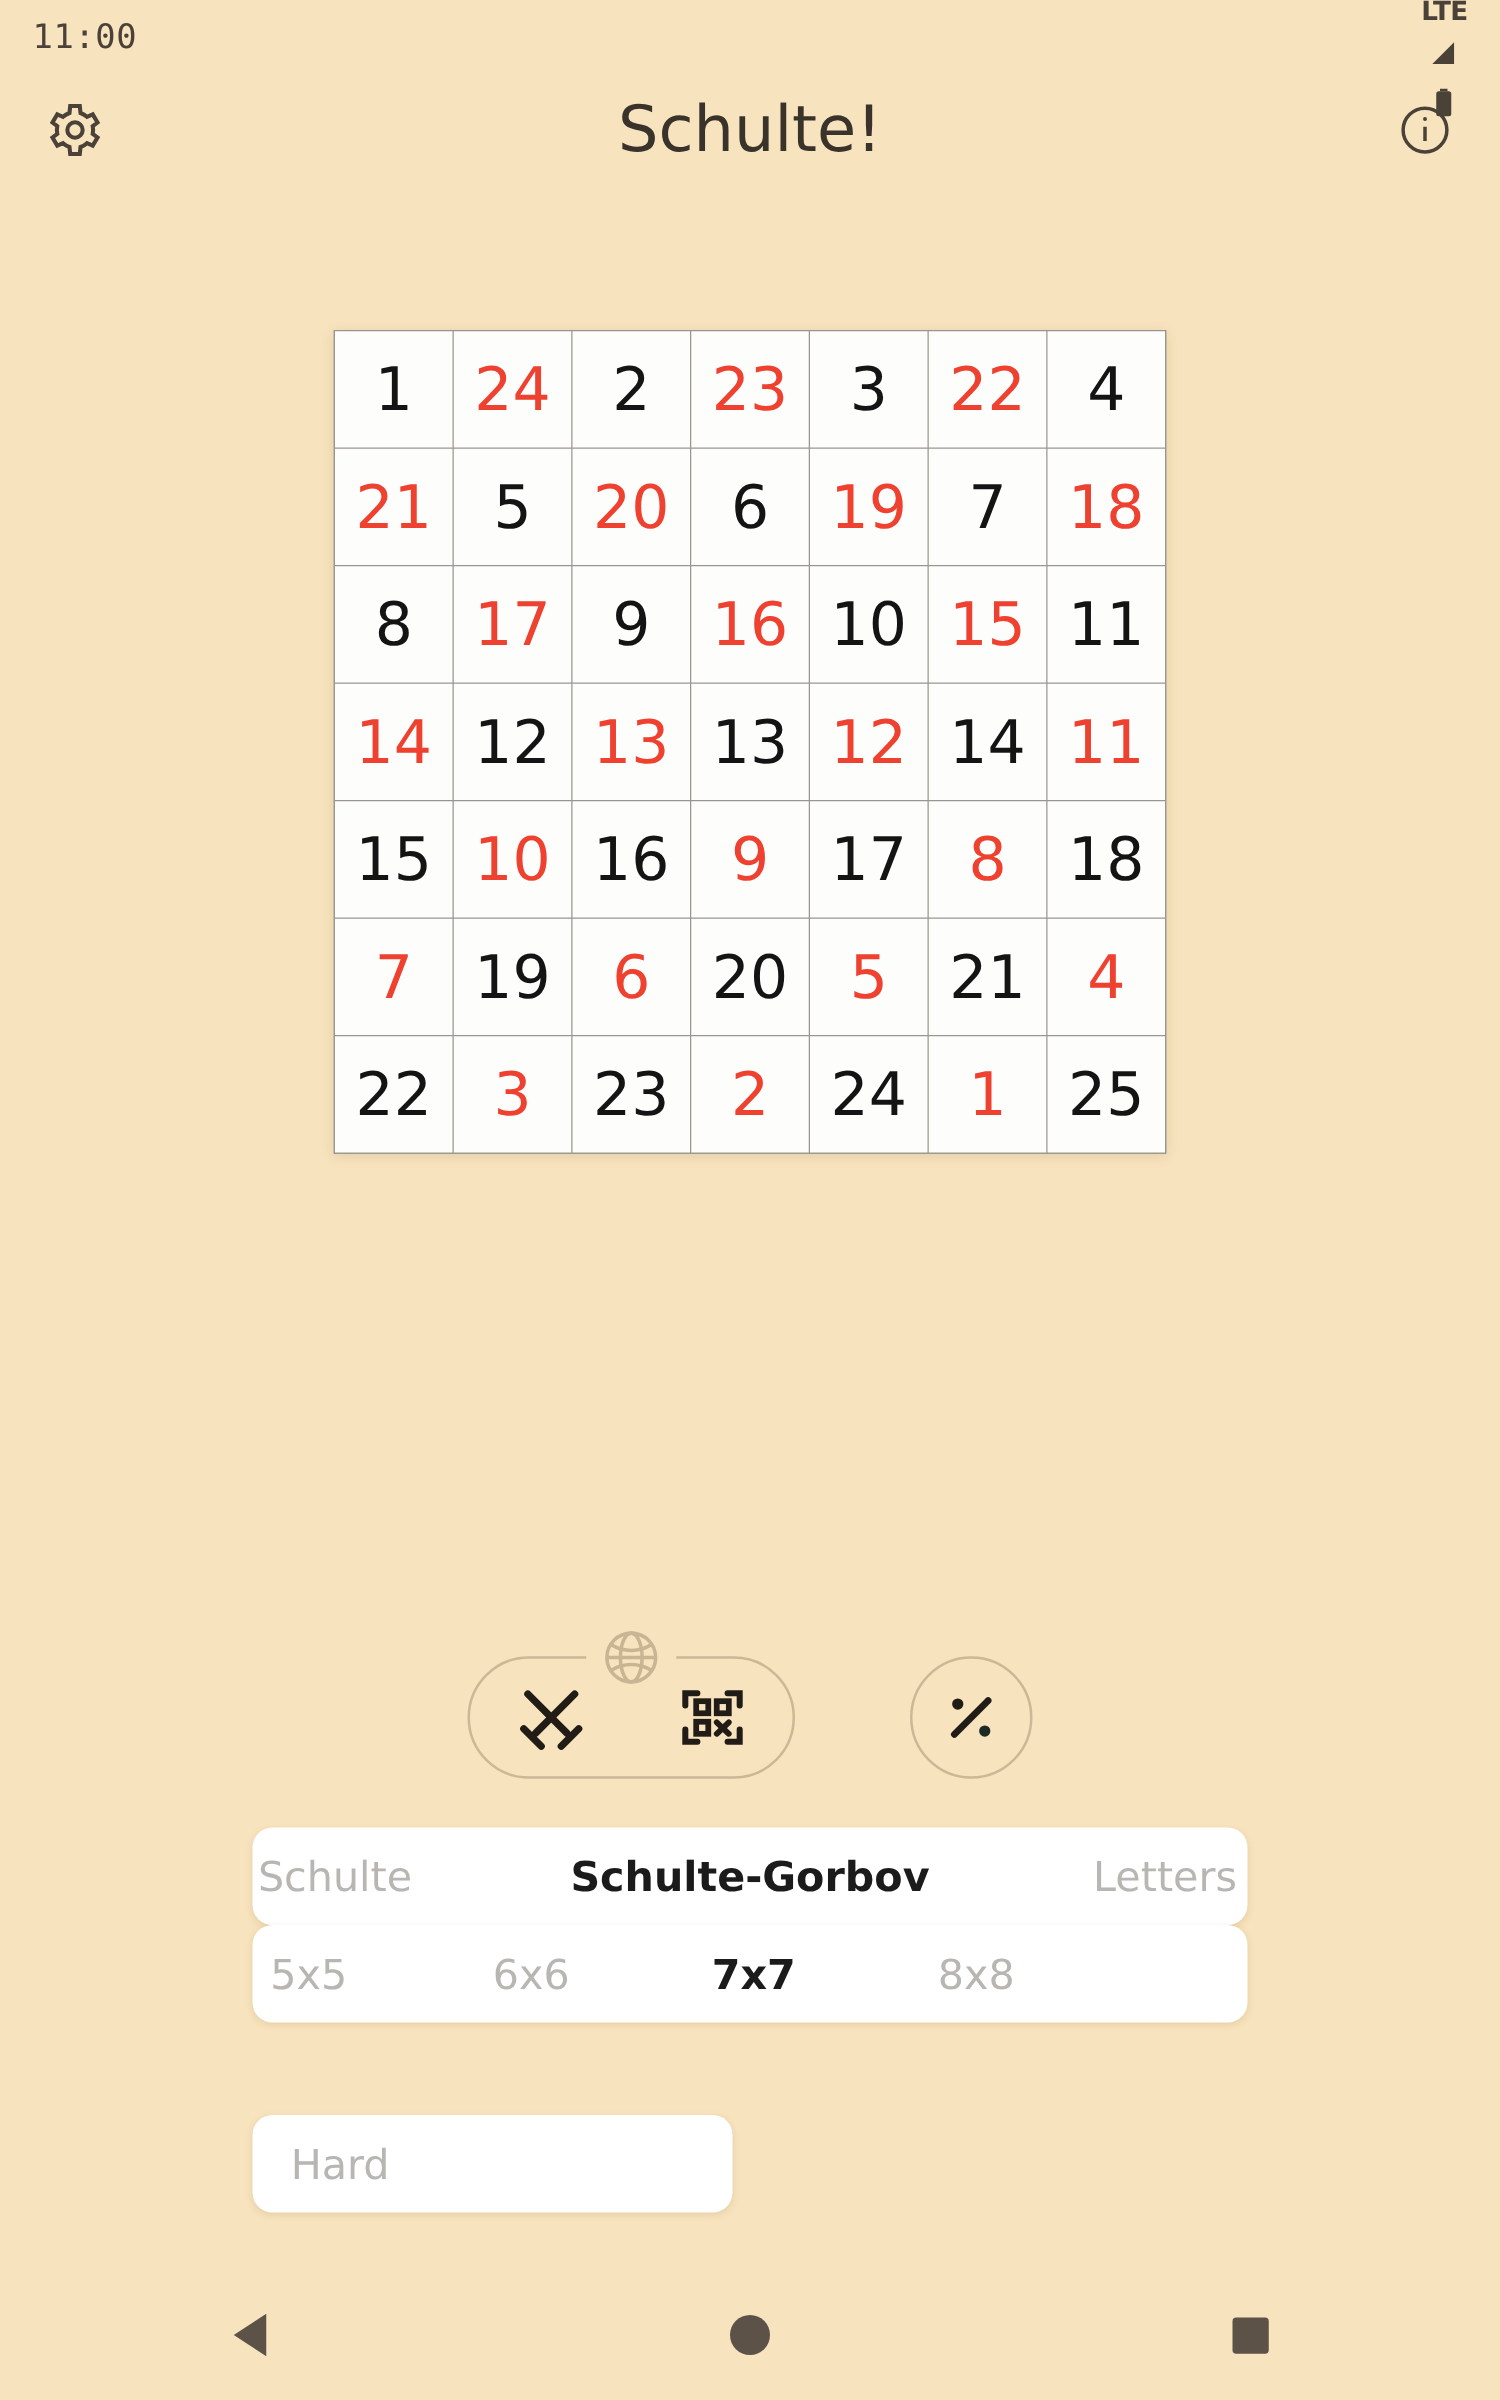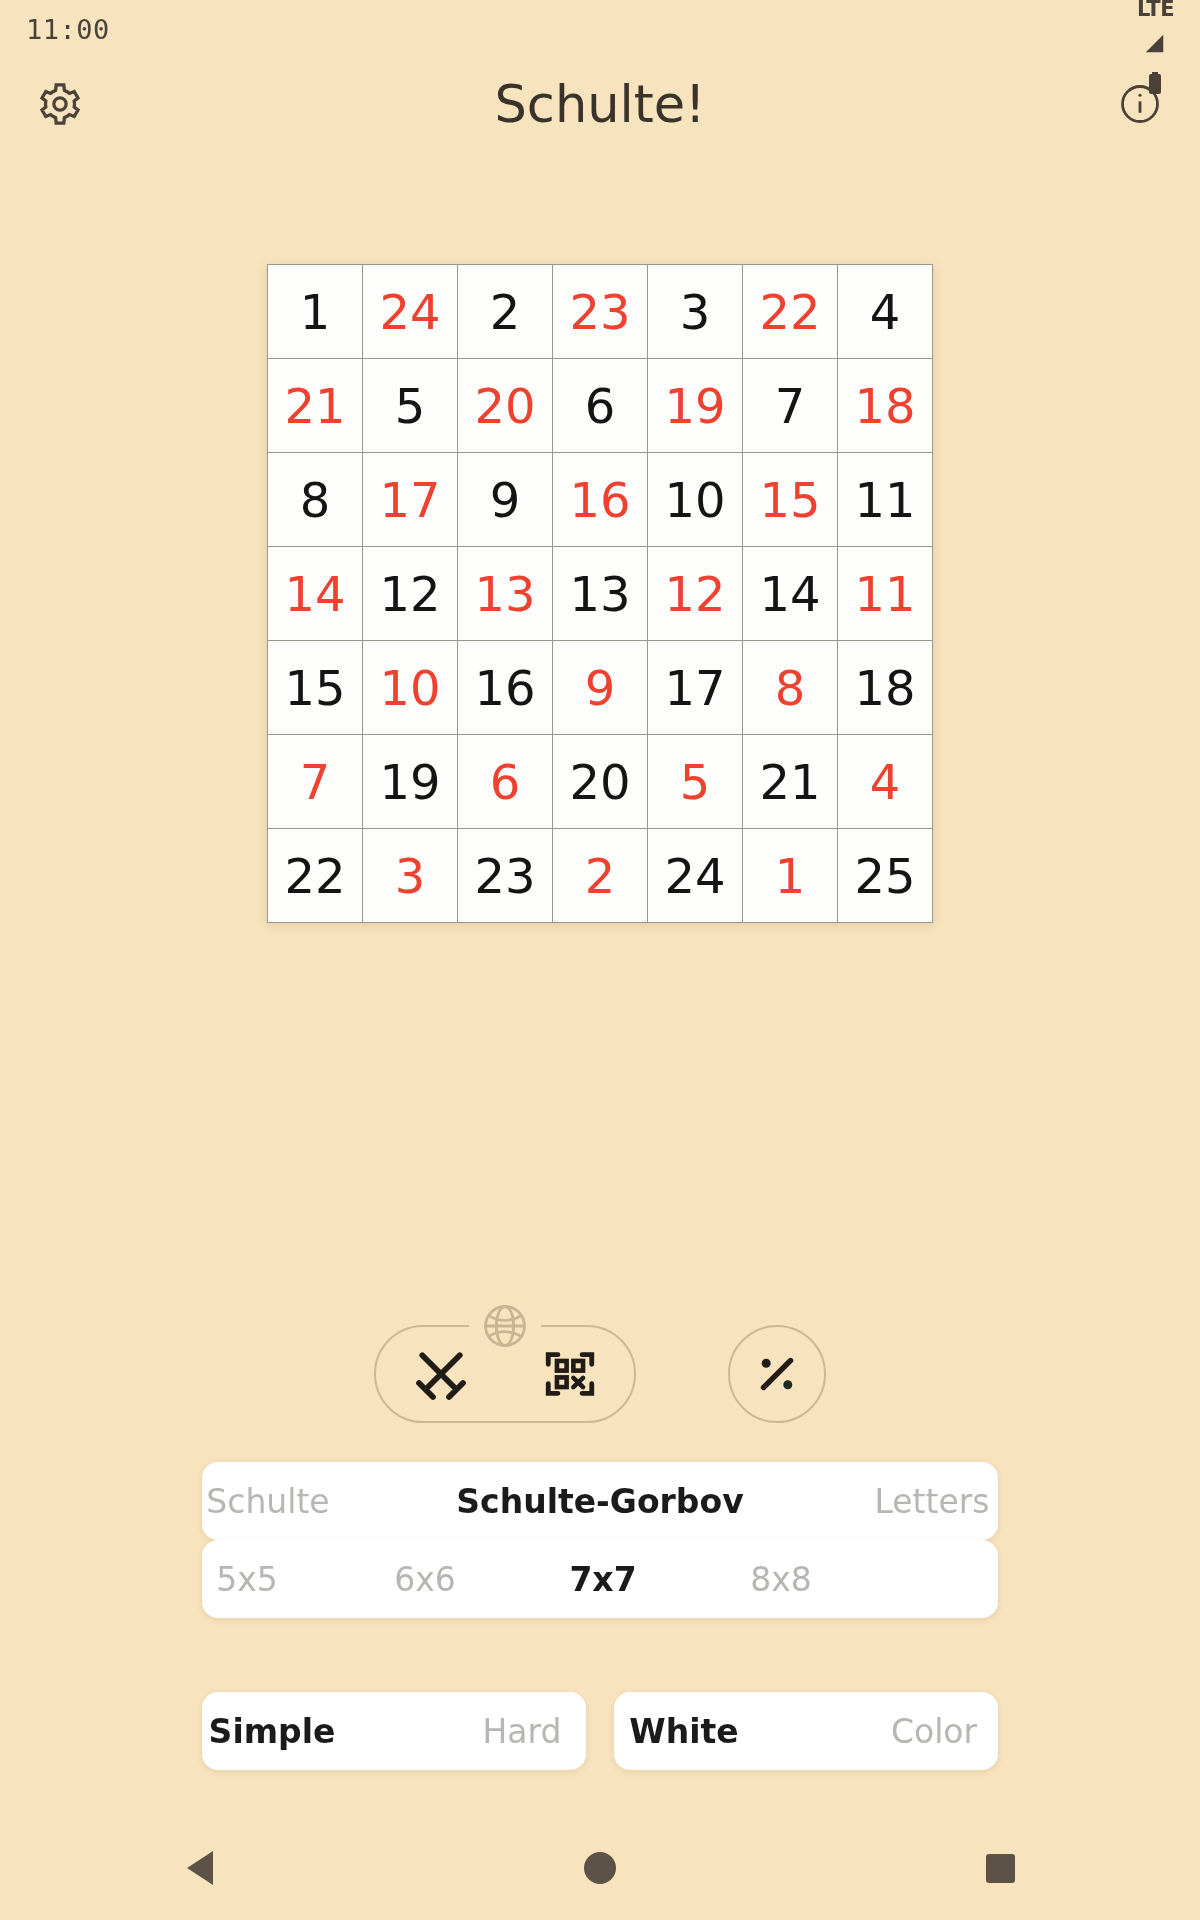--- a/index.html
+++ b/index.html
@@ -379,28 +379,21 @@
       <div class="opt">5x5</div>
       <div class="opt">6x6</div>
       <div class="opt selected">7x7</div>
       <div class="opt">8x8</div>
     </div>
 </div>
 
 <div class="pairrow">
   <div class="half-selector" id="style-selector">
     <div class="selector-track">
-        <div class="opt selected">Simple</div>
         <div class="opt">Hard</div>
-      </div>
-  </div>
-  <div class="half-selector" id="color-selector">
-    <div class="selector-track">
-        <div class="opt selected">White</div>
-        <div class="opt">Color</div>
       </div>
   </div>
 </div>
 
 <div class="navbar">
   <div class="nav-btn">
       <div class="nav-tri"></div>
     </div>
   <div class="nav-btn">
       <div class="nav-circle"></div>

